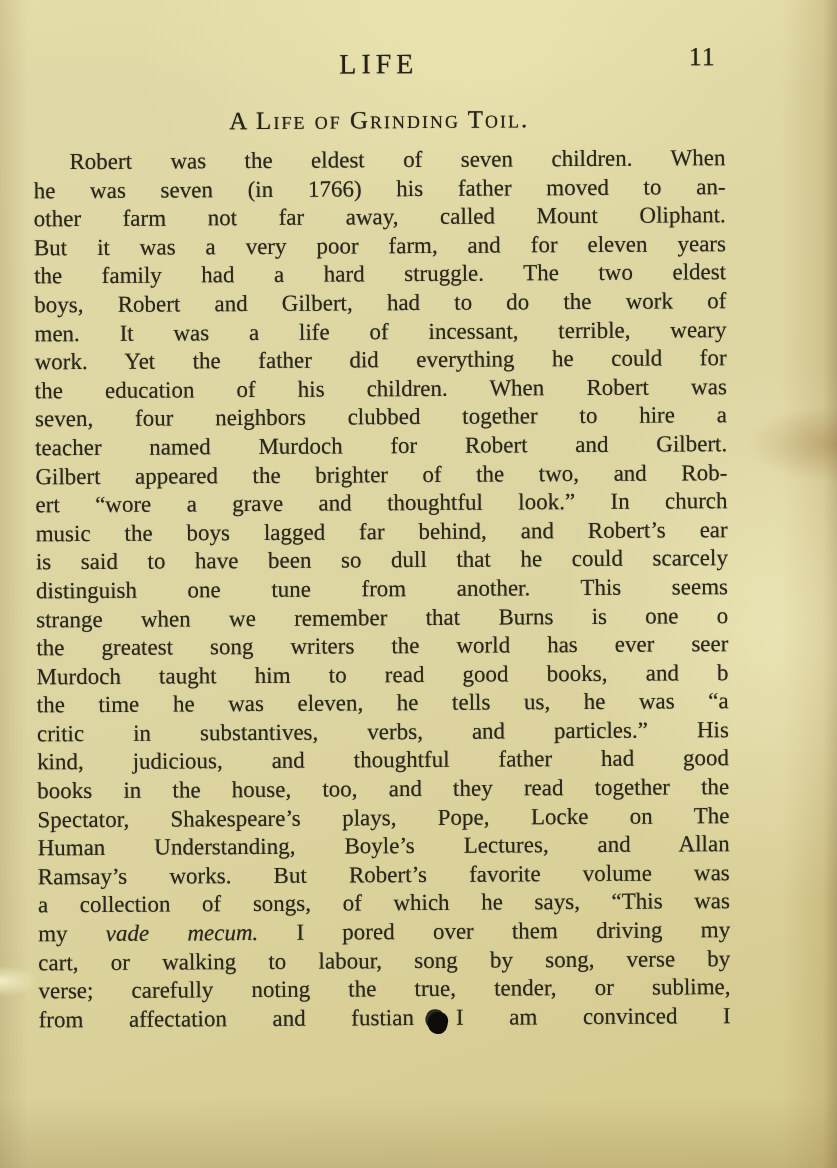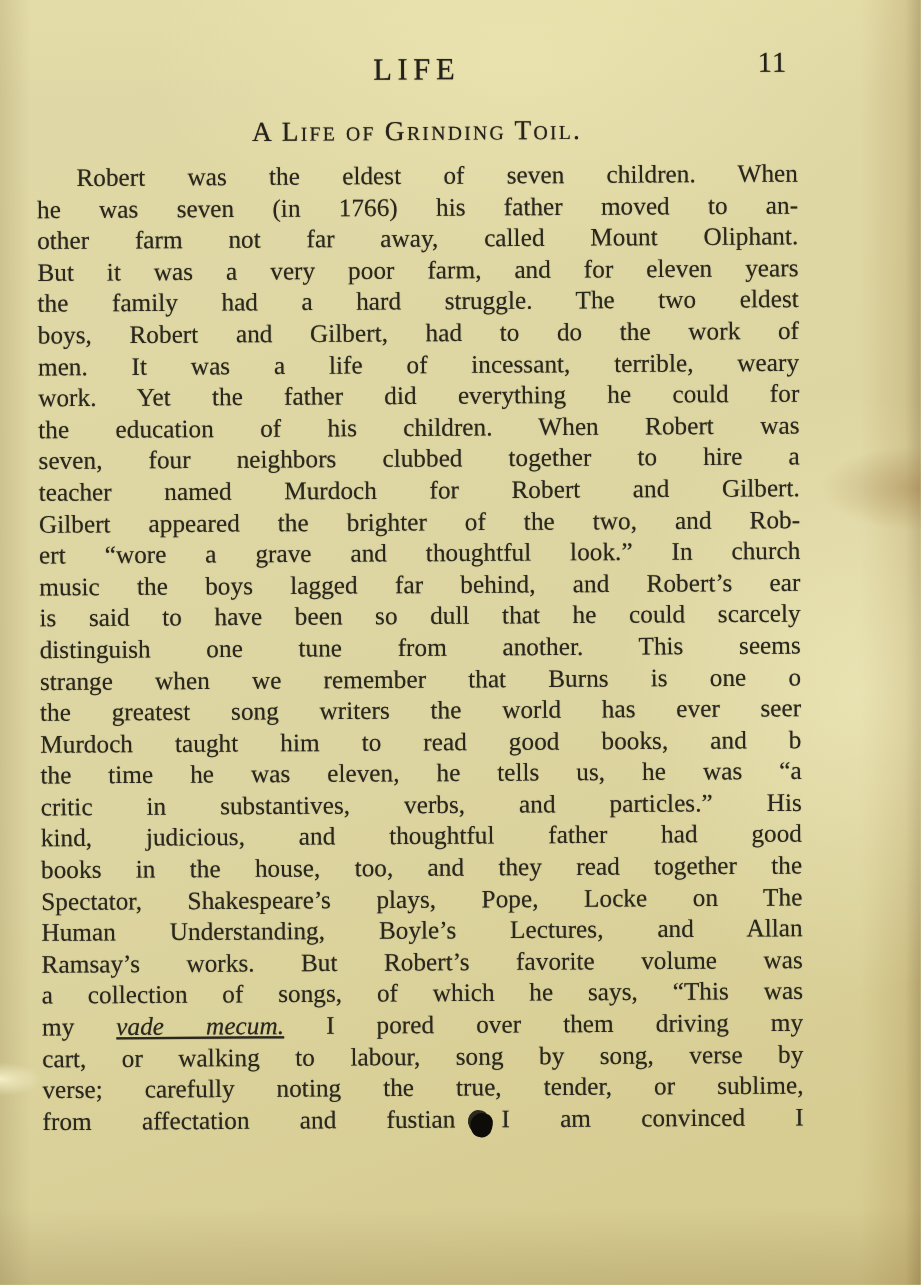--- a/index.html
+++ b/index.html
@@ -52,21 +52,21 @@
     color:#2a271d;
     text-shadow:0 0 1px rgba(42,38,24,0.55);
   }
   .line{
     text-align:justify;
     text-align-last:justify;
     -moz-text-align-last:justify;
     white-space:normal;
   }
   .line.indent{ text-indent:36px; }
-  .italic{ font-style:italic;text-decoration:underline; }
+  .italic{ font-style:italic; }
   .ink-blot{
     display:inline-block;
     width:20px;height:22px;
     margin:0 8px 0 14px;
     vertical-align:-9px;
     background:#0d0c09;
     border-radius:58% 46% 52% 60%;
     transform:rotate(12deg);
     box-shadow:-4px -3px 0 -1px rgba(13,12,9,0.85);
   }

